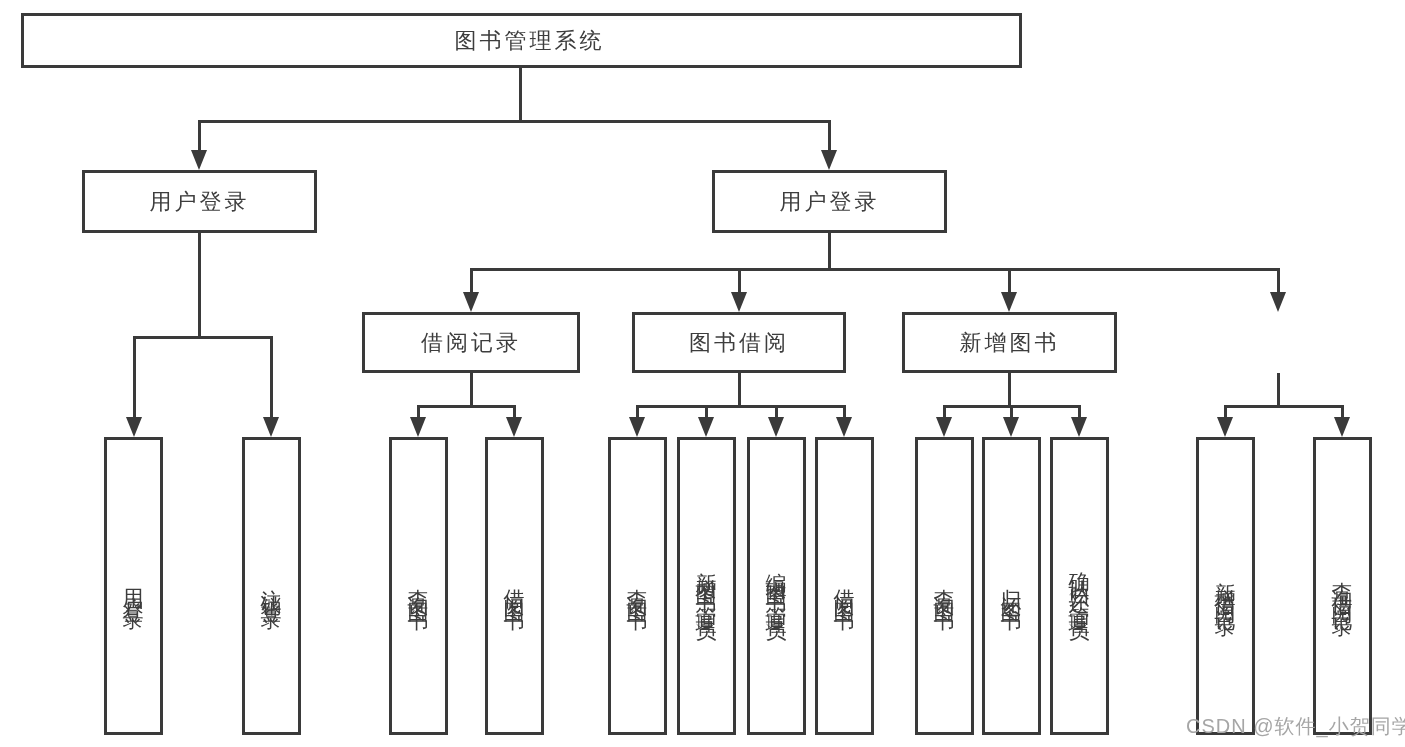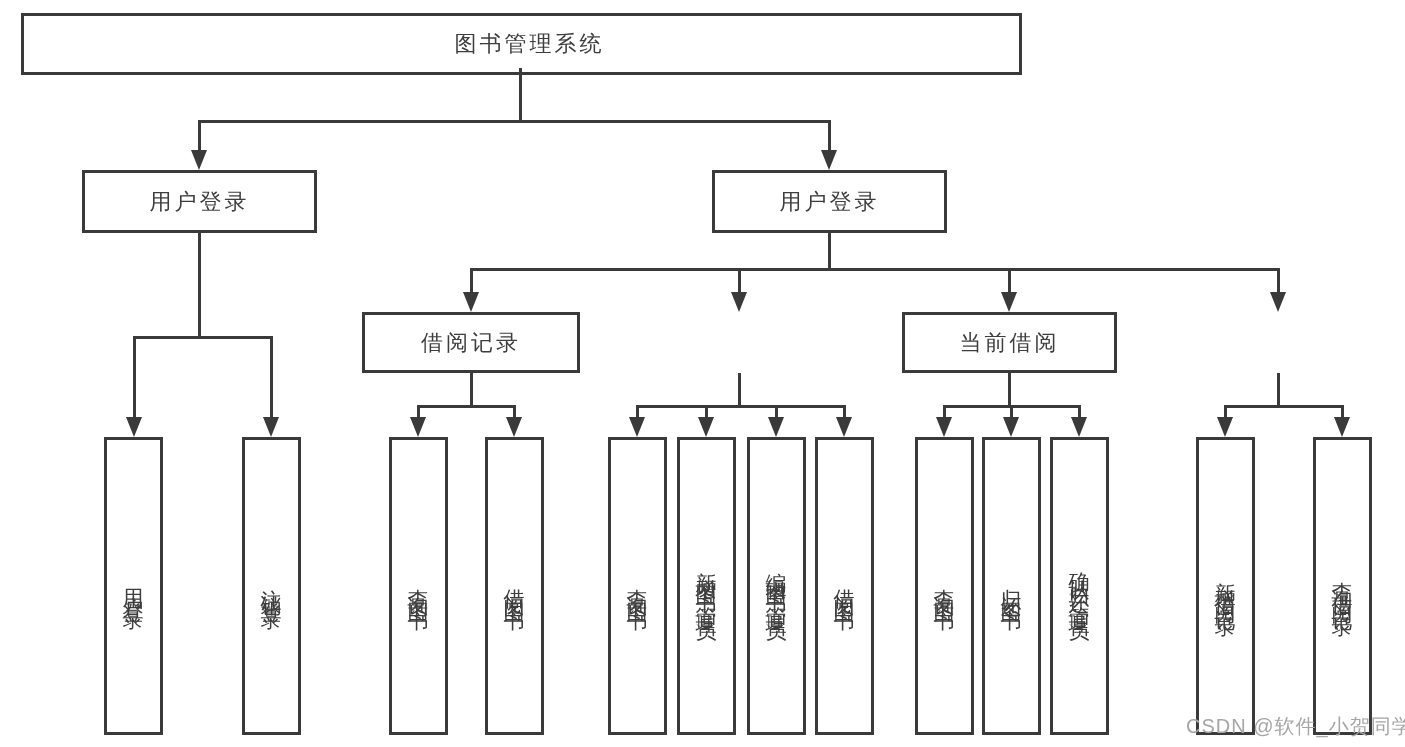--- a/index.html
+++ b/index.html
@@ -33,21 +33,21 @@
   .watermark{
     position:absolute;left:1186px;top:713px;font-size:20px;
     color:var(--wm);white-space:nowrap;z-index:5;letter-spacing:1px;
   }
 </style>
 </head>
 <body>
 
 <div class="canvas">
 
-  <div class="box" style="left:21px;top:13px;width:1001px;height:62px;padding-left:16px;">
+  <div class="box" style="left:21px;top:13px;width:1001px;height:55px;padding-left:16px;">
     <span class="hlabel">图书管理系统</span>
   </div>
 
   <div>
     <div class="vline" style="left:519px;top:68px;height:52px;"></div>
     <div class="hline" style="left:198px;top:120px;width:632px;"></div>
     <div class="vline" style="left:198px;top:120px;height:32px;"></div>
     <div class="arr" style="left:191px;top:150px;"></div>
     <div class="vline" style="left:828px;top:120px;height:32px;"></div>
     <div class="arr" style="left:821px;top:150px;"></div>
@@ -78,22 +78,25 @@
     <div class="arr" style="left:731px;top:292px;"></div>
     <div class="vline" style="left:1008px;top:268px;height:26px;"></div>
     <div class="arr" style="left:1001px;top:292px;"></div>
     <div class="vline" style="left:1277px;top:268px;height:26px;"></div>
     <div class="arr" style="left:1270px;top:292px;"></div>
   </div>
 
   <div class="box" style="left:362px;top:312px;width:218px;height:61px;">
     <span class="hlabel">借阅记录</span>
   </div>
+  <div class="box" style="left:632px;top:312px;width:214px;height:61px;">
+    <span class="hlabel">图书借阅</span>
+  </div>
   <div class="box" style="left:902px;top:312px;width:215px;height:61px;">
-    <span class="hlabel">当前借阅</span>
+    <span class="hlabel">新增图书</span>
   </div>
 
   <div>
     <div class="vline" style="left:470px;top:373px;height:32px;"></div>
     <div class="hline" style="left:417px;top:405px;width:99px;"></div>
     <div class="vline" style="left:417px;top:405px;height:14px;"></div>
     <div class="arr" style="left:410px;top:417px;"></div>
     <div class="vline" style="left:513px;top:405px;height:14px;"></div>
     <div class="arr" style="left:506px;top:417px;"></div>
   </div>

